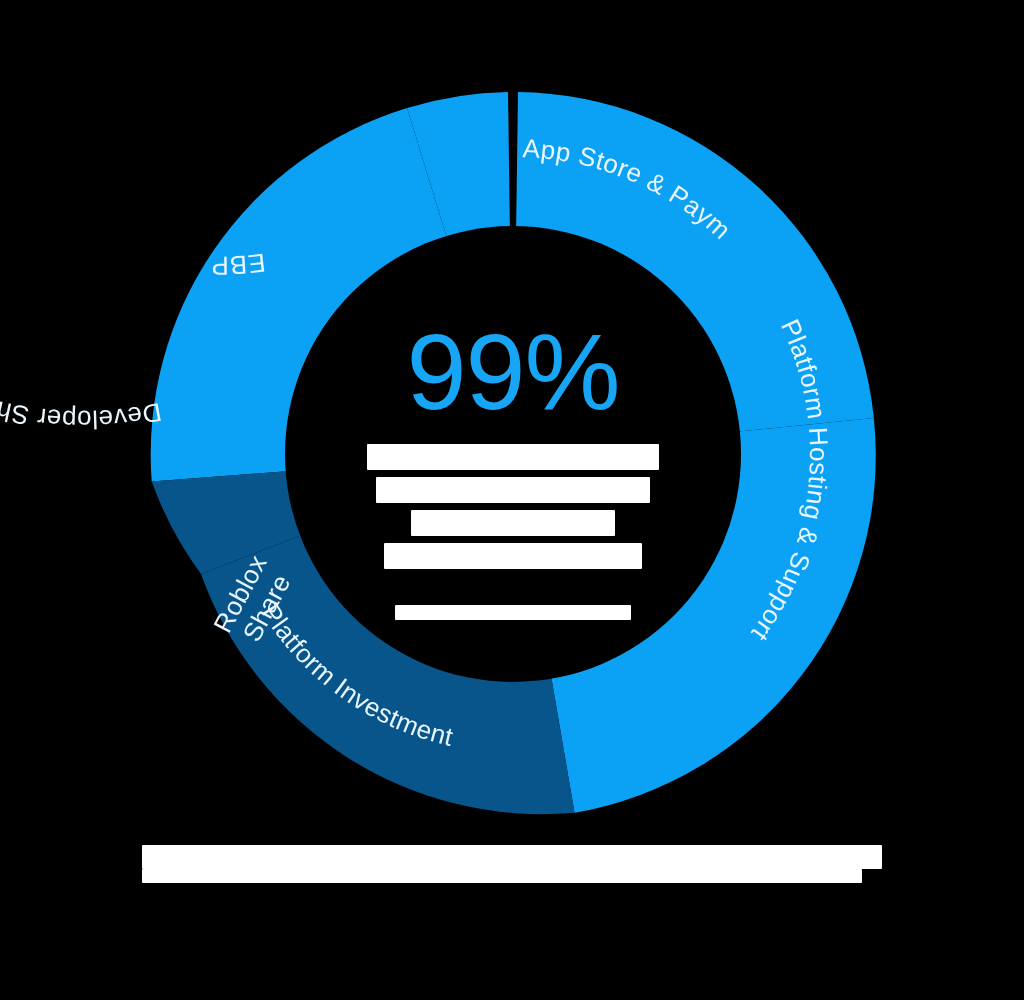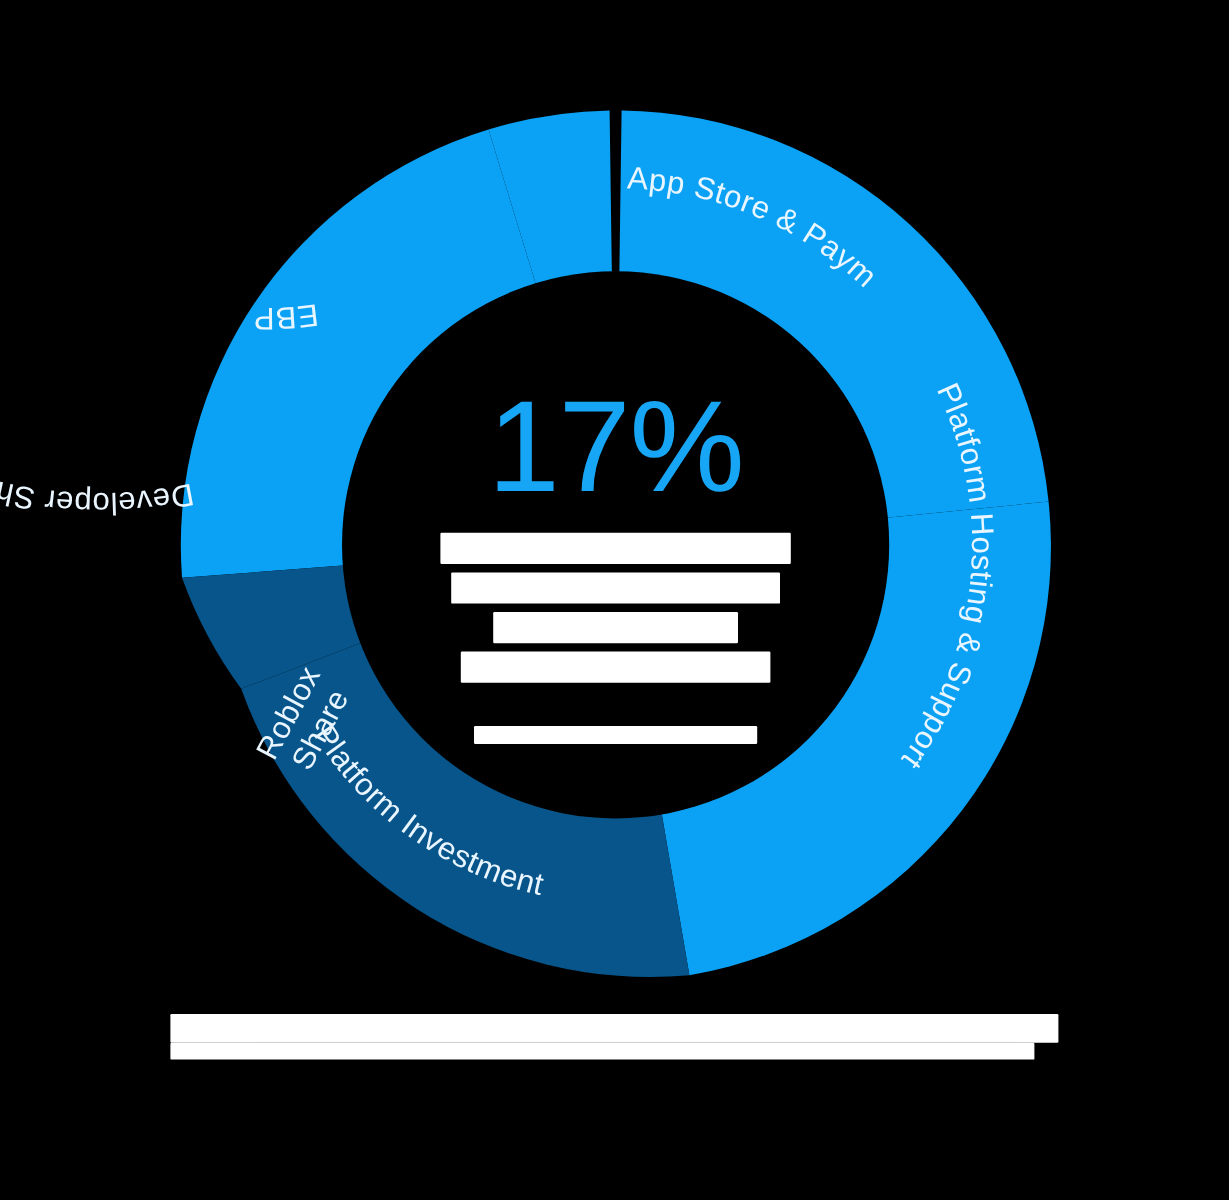--- a/index.html
+++ b/index.html
@@ -199,21 +199,21 @@
       </text>
 
       <g transform="translate(248,598) rotate(-62)">
         <text class="slice-label" x="0" y="0" text-anchor="middle">Roblox</text>
         <text class="slice-label" x="0" y="30" text-anchor="middle">Share</text>
       </g>
     </svg>
   </div>
 
   <div id="center-block">
-    <div id="big-stat">17%</div>
+    <div id="big-stat">99%</div>
 
     <div id="center-lines">
       <div class="redacted cl-0"></div>
       <div class="redacted cl-1"></div>
       <div class="redacted cl-2"></div>
       <div class="redacted cl-3"></div>
     </div>
 
     <div id="center-footnote" class="redacted"></div>
   </div>

